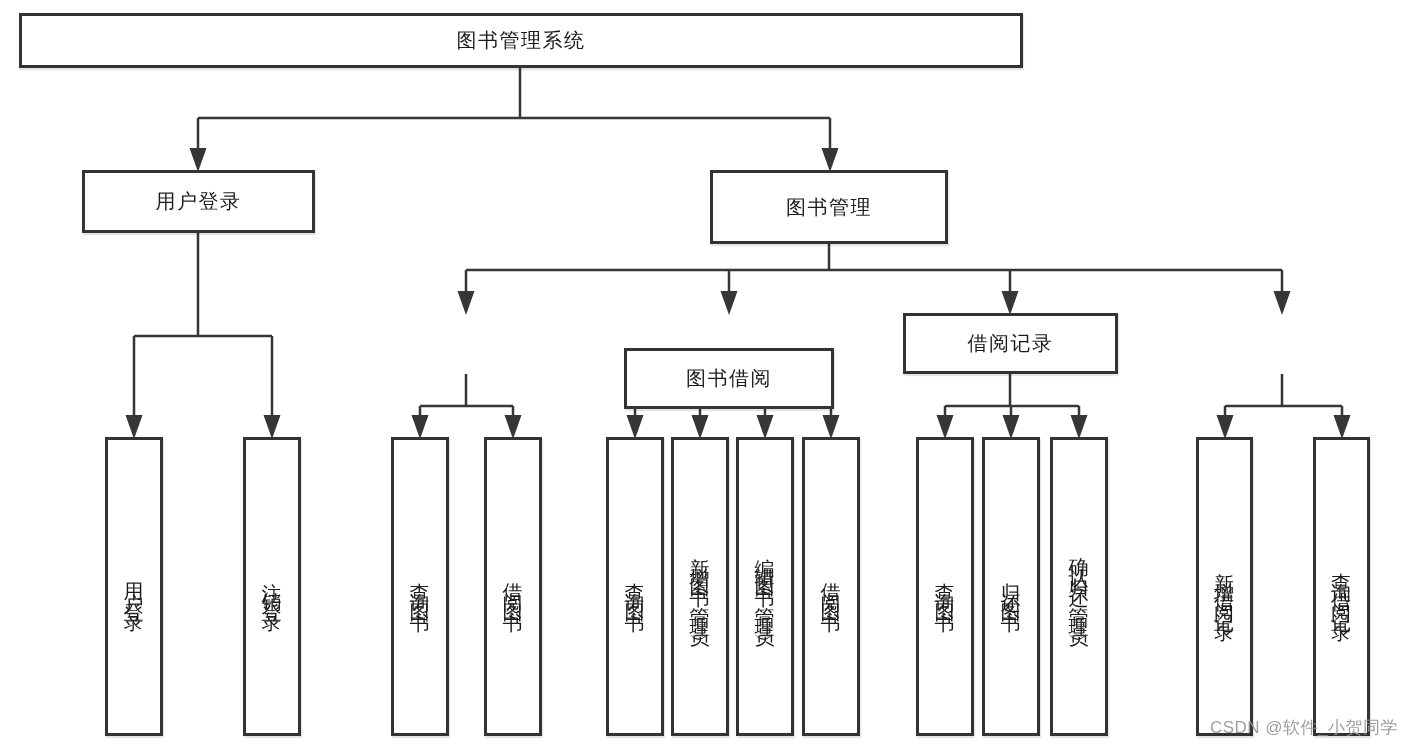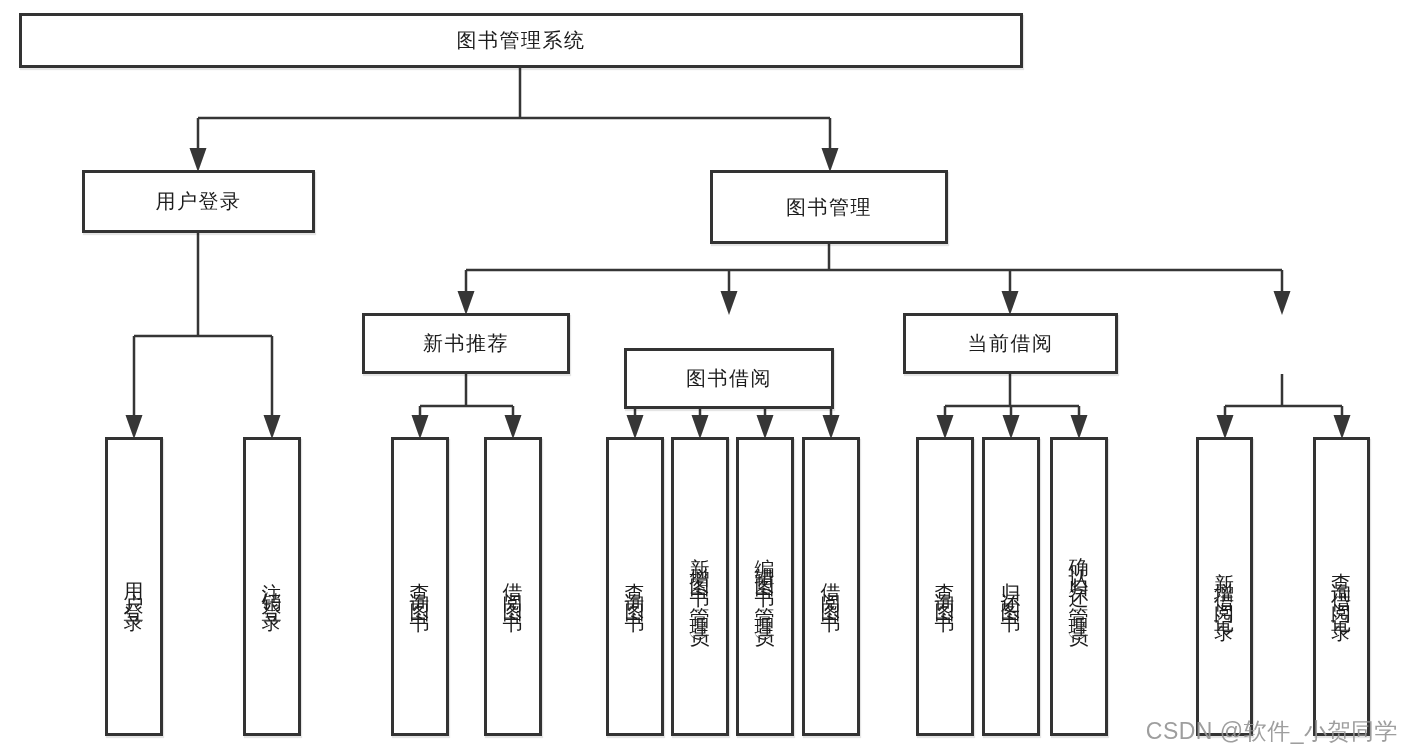--- a/index.html
+++ b/index.html
@@ -17,21 +17,21 @@
     box-shadow:1px 2px 1px rgba(0,0,0,0.10);
   }
   .h-label { font-size:20px; letter-spacing:1.5px; white-space:nowrap; }
   .leaf { width:58px; top:437px; height:299px; }
   .v-label {
     writing-mode:vertical-rl; text-orientation:mixed;
     font-size:20px; letter-spacing:10px; line-height:1;
   }
   .watermark {
     position:absolute; z-index:3; right:7px; top:716px;
-    font-size:23px; letter-spacing:0.5px; color:rgba(150,150,150,0.92);
+    font-size:17px; letter-spacing:0.5px; color:rgba(150,150,150,0.92);
     white-space:nowrap;
   }
 </style>
 </head>
 <body>
 
 <div class="stage">
 
   <svg class="connectors" width="1405" height="747" viewBox="0 0 1405 747" aria-hidden="true">
 
@@ -73,28 +73,25 @@
     <span class="h-label">图书管理系统</span>
   </div>
 
   <div class="box" style="left:82px; top:170px; width:233px; height:63px;">
     <span class="h-label">用户登录</span>
   </div>
   <div class="box" style="left:710px; top:170px; width:238px; height:74px;">
     <span class="h-label">图书管理</span>
   </div>
 
-  <div class="box" style="left:362px; top:313px; width:208px; height:61px;">
-    <span class="h-label">新书推荐</span>
-  </div>
   <div class="box" style="left:624px; top:313px; width:210px; height:61px;margin-top:35px;">
     <span class="h-label">图书借阅</span>
   </div>
   <div class="box" style="left:903px; top:313px; width:215px; height:61px;">
-    <span class="h-label">当前借阅</span>
+    <span class="h-label">借阅记录</span>
   </div>
 
   <div class="box leaf" style="left:105px;">
     <span class="v-label">用户登录</span>
   </div>
   <div class="box leaf" style="left:243px;">
     <span class="v-label">注销登录</span>
   </div>
   <div class="box leaf" style="left:391px;">
     <span class="v-label">查询图书</span>

